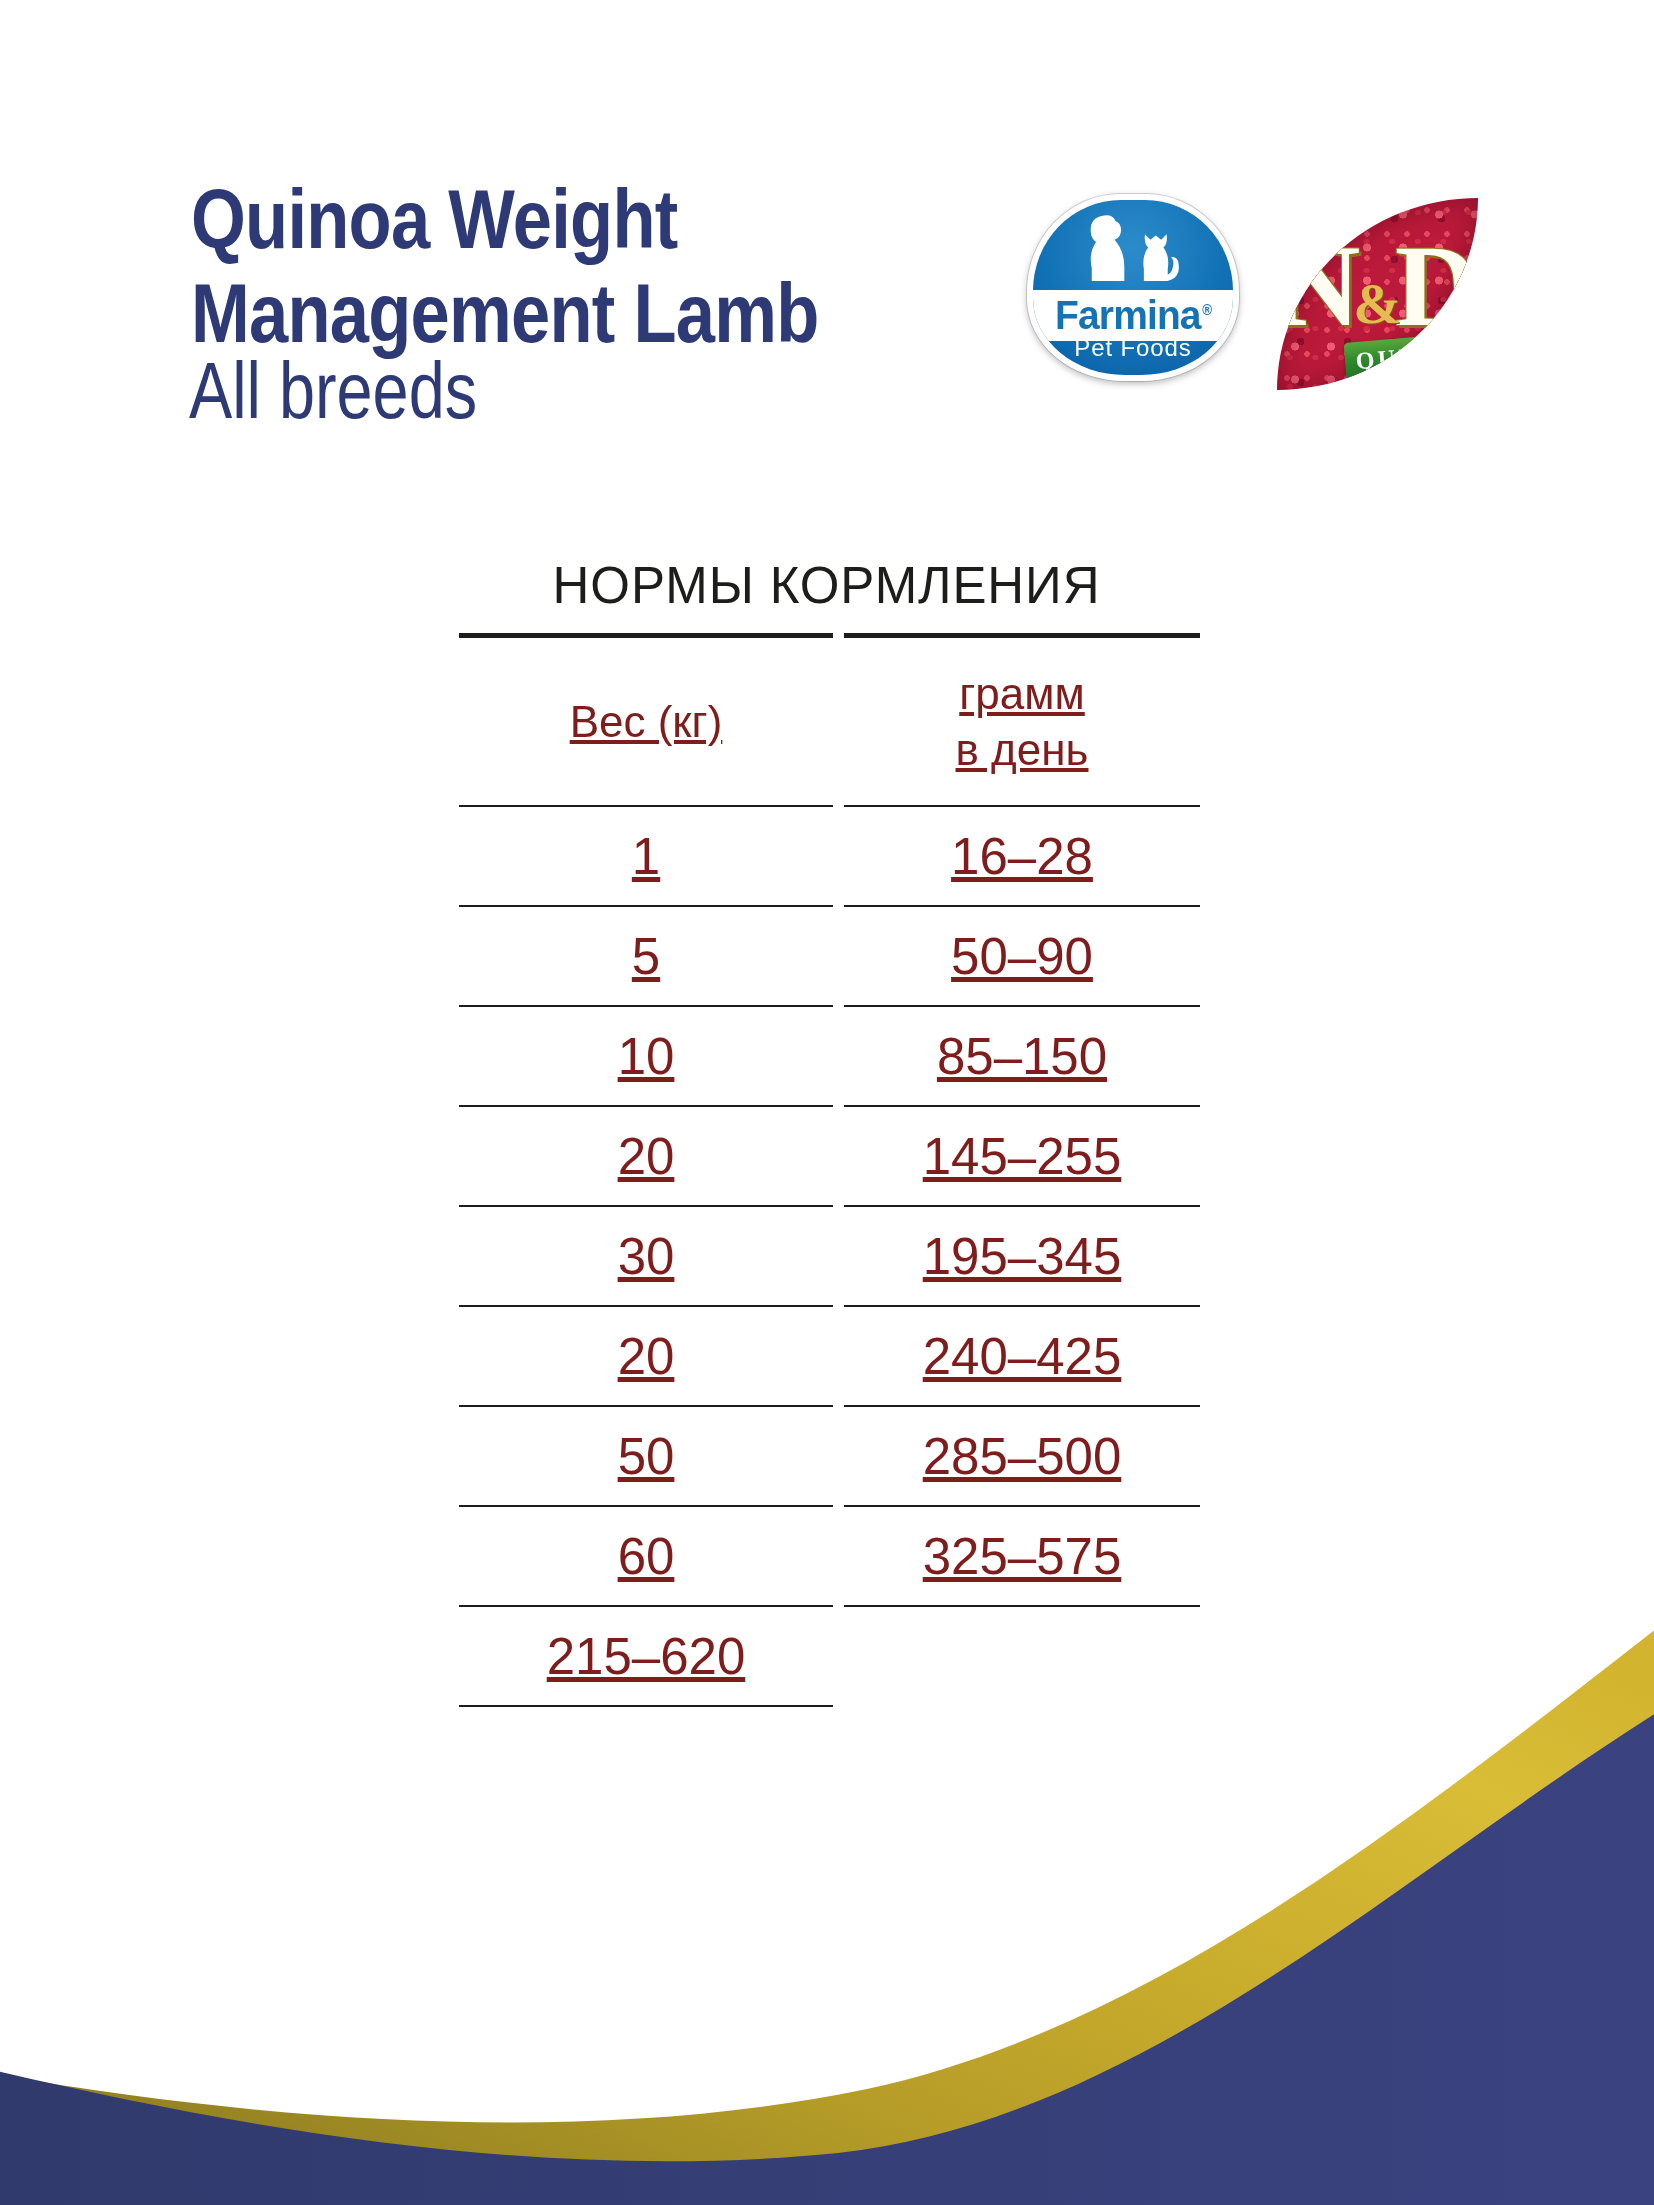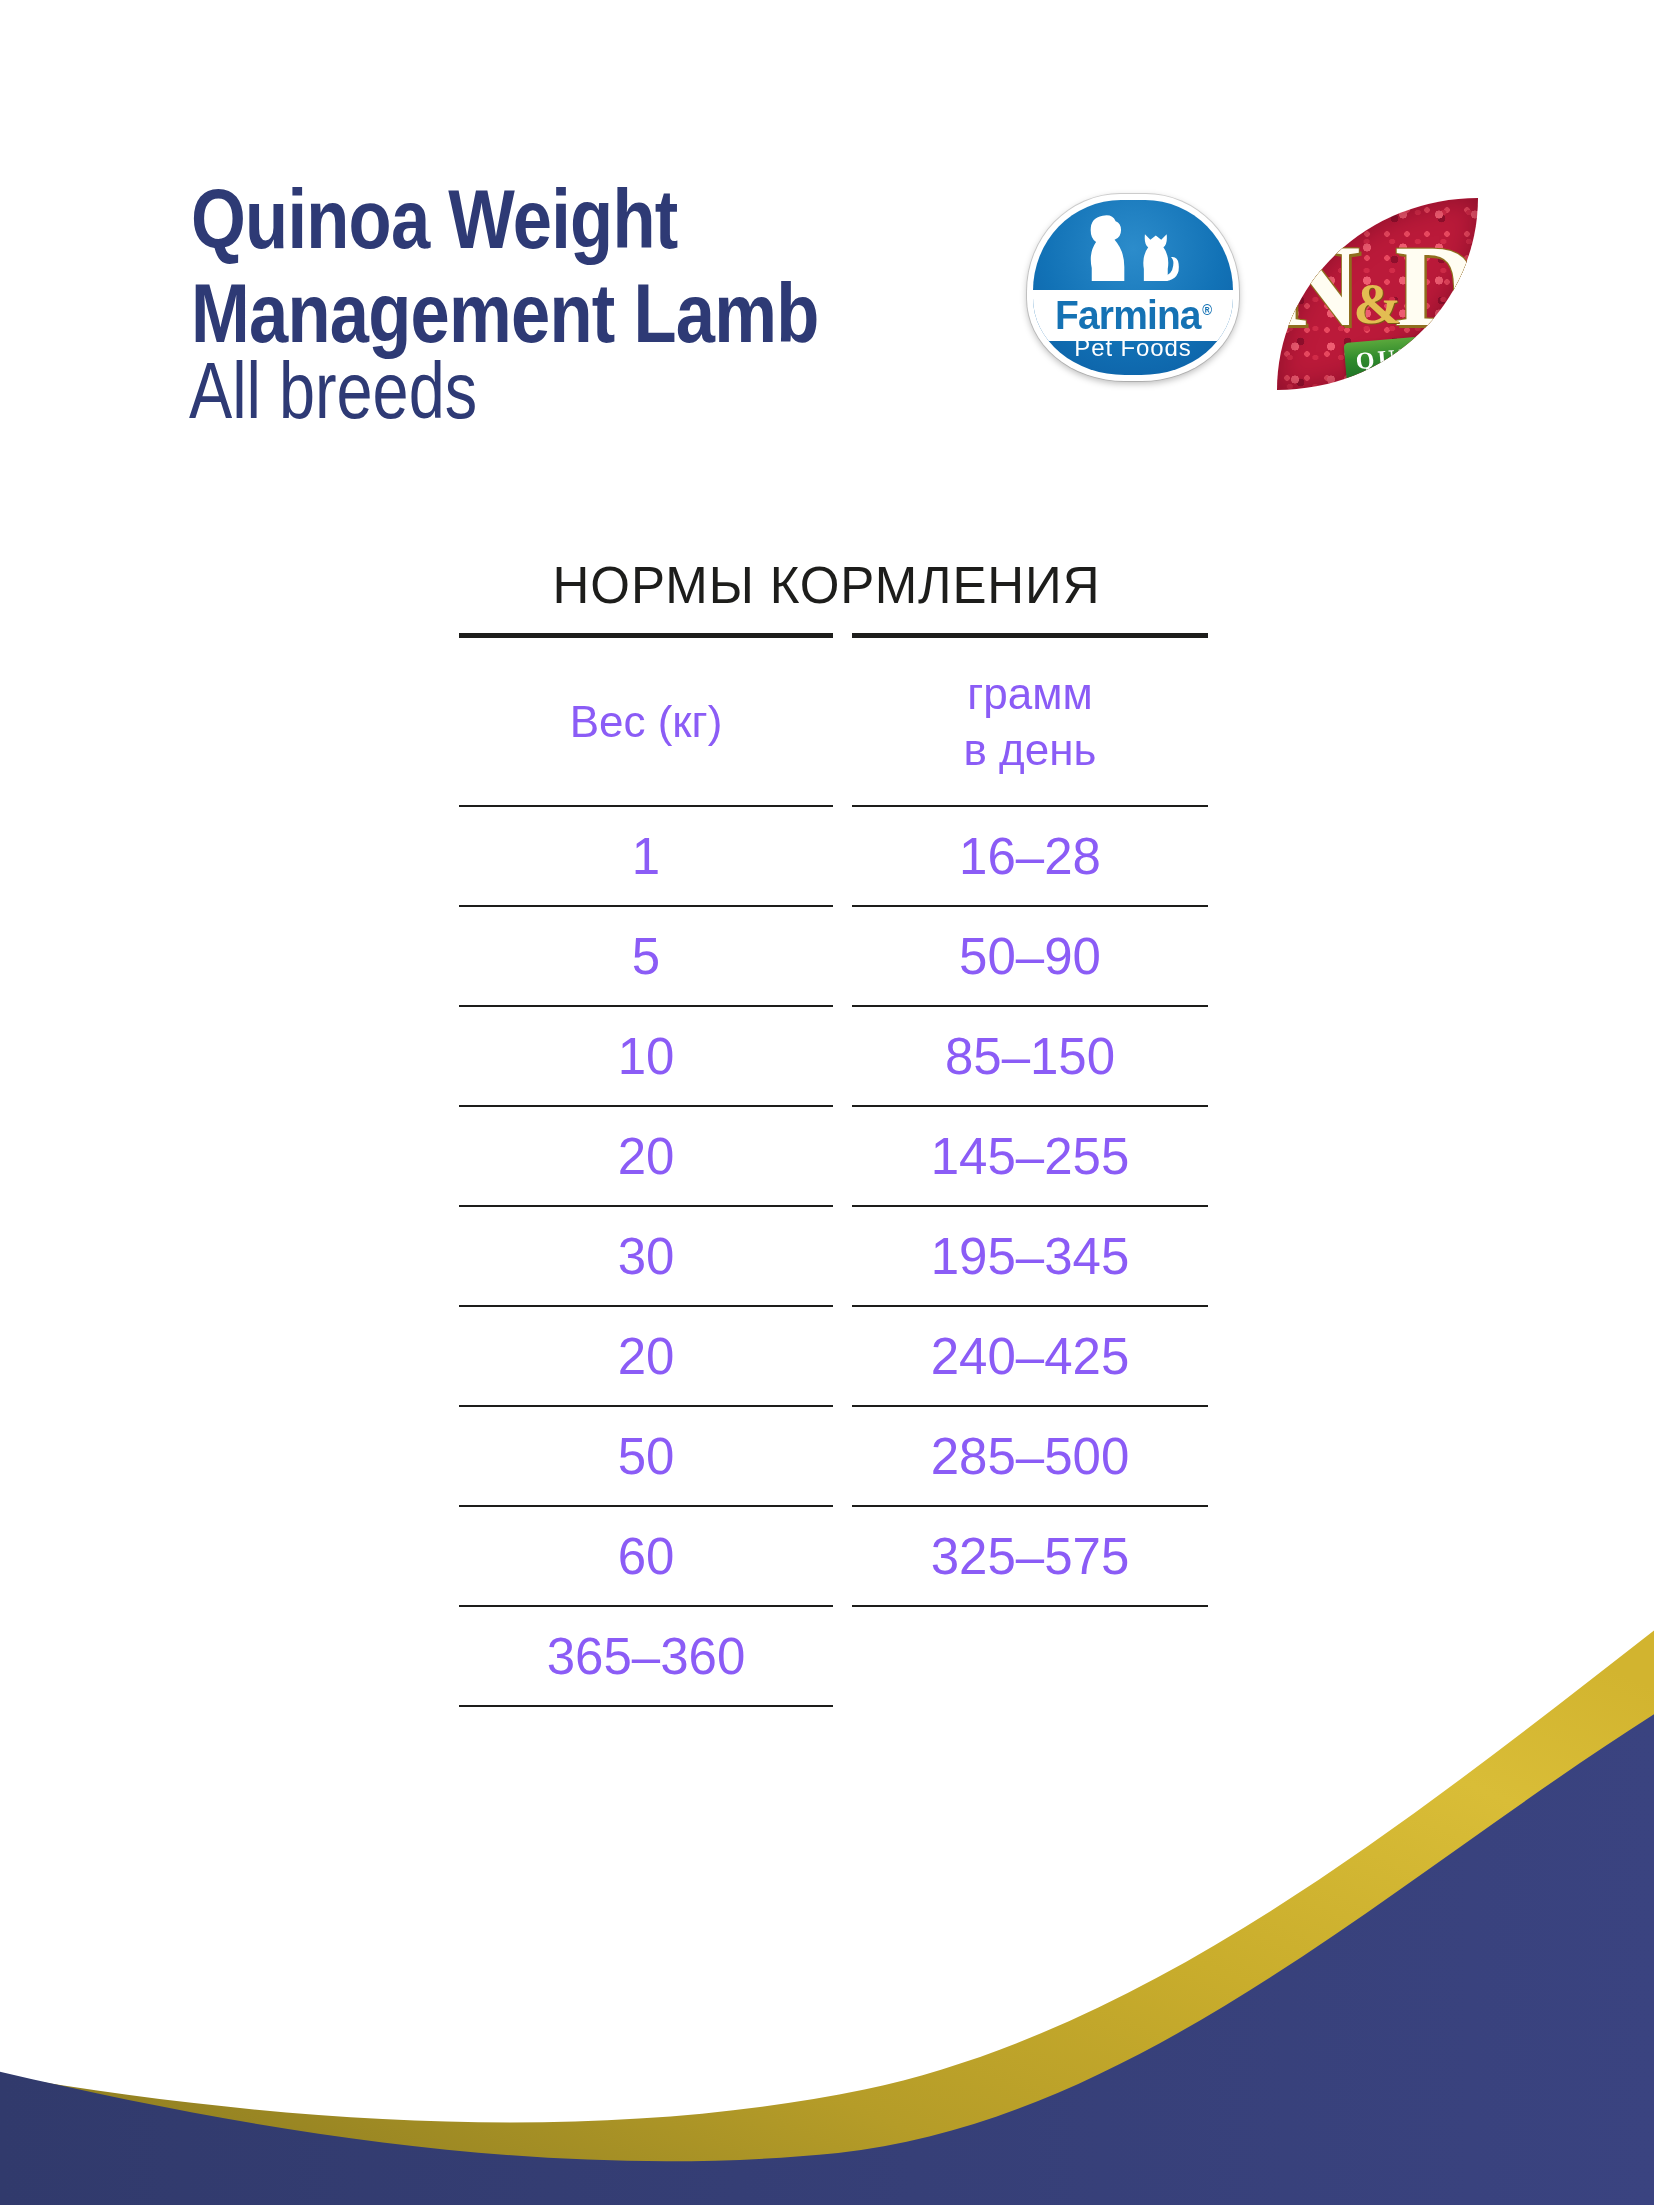--- a/index.html
+++ b/index.html
@@ -51,21 +51,21 @@
     background:linear-gradient(180deg,#5aa83c 0%,#2f8a2c 45%,#1c7026 100%);
     transform:rotate(-5deg);border-radius:4.4px;display:flex;align-items:center;justify-content:center;
     box-shadow:0 1.8px 3.5px rgba(0,0,0,.35);}
   .ndleaf .ribbon span{font-family:"Liberation Serif",serif;color:#ffffff;font-size:24px;
     letter-spacing:3.5px;font-weight:700;}
 
   
   .tbl-title{position:absolute;left:459px;top:556px;width:735px;text-align:center;
     color:#1d1d1b;font-size:51px;font-weight:400;letter-spacing:0.9px;white-space:nowrap;}
   .ftable{position:absolute;left:459px;top:633px;width:735px;display:grid;
-    grid-template-columns:374px 356px;column-gap:19px;color:#8b5cf6;}
+    grid-template-columns:374px 356px;column-gap:11px;color:#7f1d1d;text-decoration:underline;}
   .ftable .th{border-top:5.3px solid #1d1d1b;border-bottom:2.6px solid #1d1d1b;height:167px;
     display:flex;flex-direction:column;align-items:center;justify-content:center;
     font-size:44px;line-height:56px;text-align:center;}
   .ftable .td{height:98px;border-bottom:2.6px solid #1d1d1b;display:flex;align-items:center;
     justify-content:center;font-size:51px;font-weight:400;}
 
   
   .swoosh{position:absolute;left:0;top:1588px;width:1654px;height:618px;}
 </style>
 </head>
@@ -133,21 +133,21 @@
 
     <div class="td">20</div>
     <div class="td">240–425</div>
 
     <div class="td">50</div>
     <div class="td">285–500</div>
 
     <div class="td">60</div>
     <div class="td">325–575</div>
 
-    <div class="td">365–360</div>
+    <div class="td">215–620</div>
   </div>
 
   <svg class="swoosh" viewBox="0 0 1875 700" preserveAspectRatio="none" aria-hidden="true">
     <defs>
       <linearGradient id="goldg" x1="0" y1="0.9" x2="1" y2="0.1">
         <stop offset="0" stop-color="#8a7a20"></stop>
         <stop offset="0.35" stop-color="#b59c28"></stop>
         <stop offset="0.6" stop-color="#c9ad2c"></stop>
         <stop offset="0.85" stop-color="#d9bd37"></stop>
         <stop offset="1" stop-color="#d2b42f"></stop>

